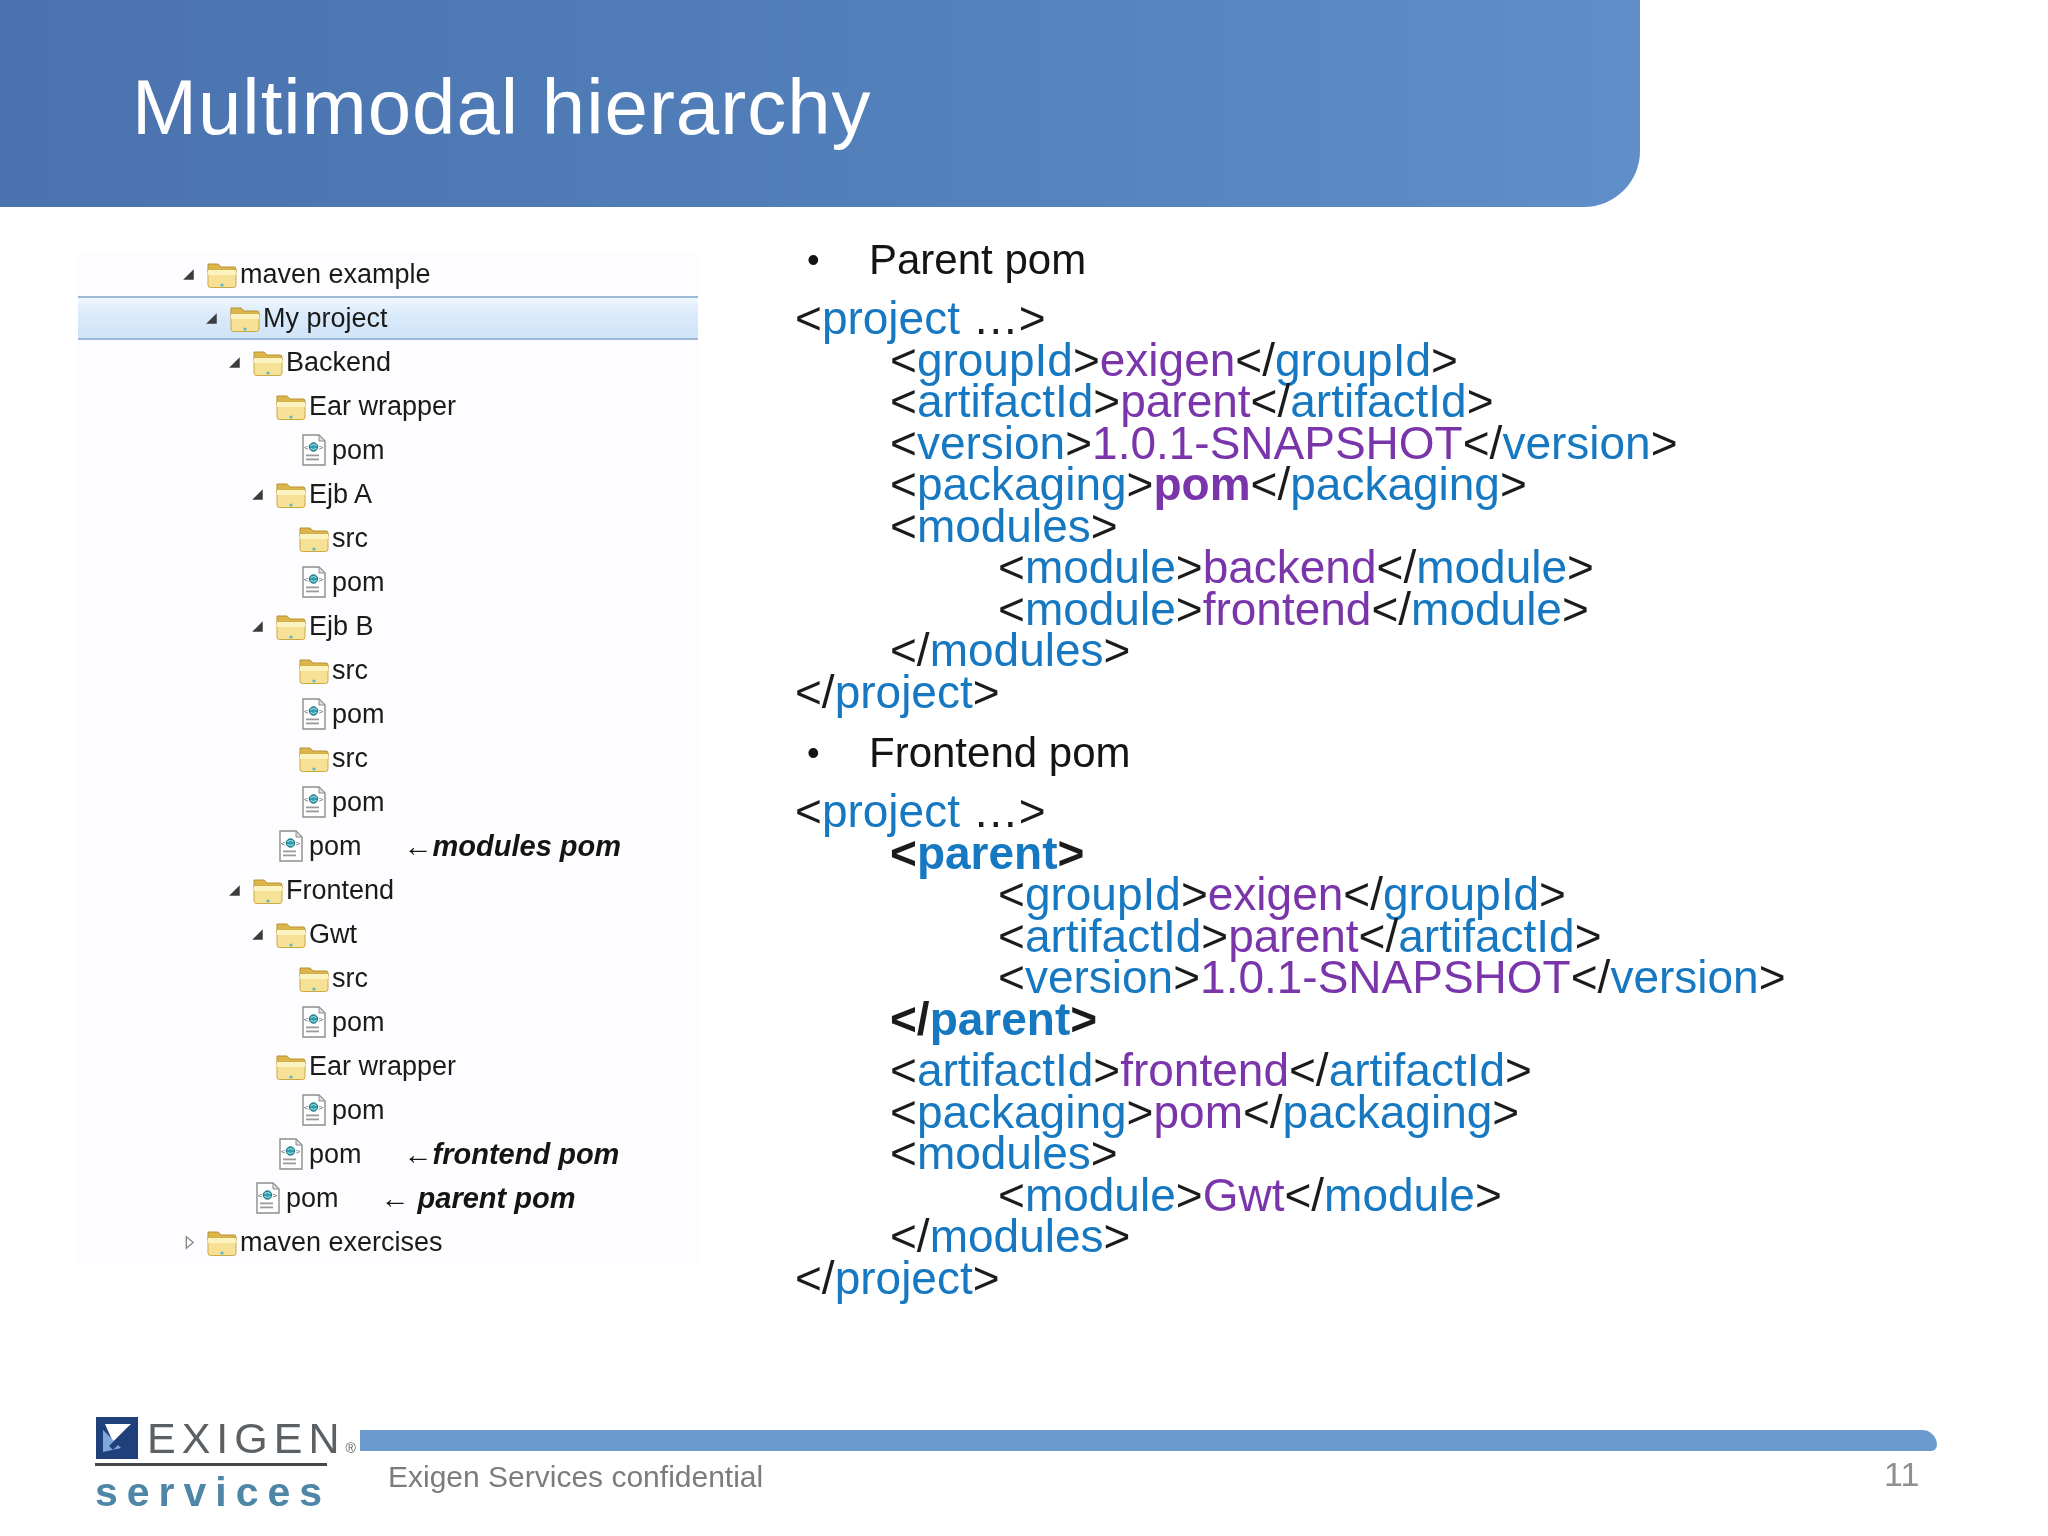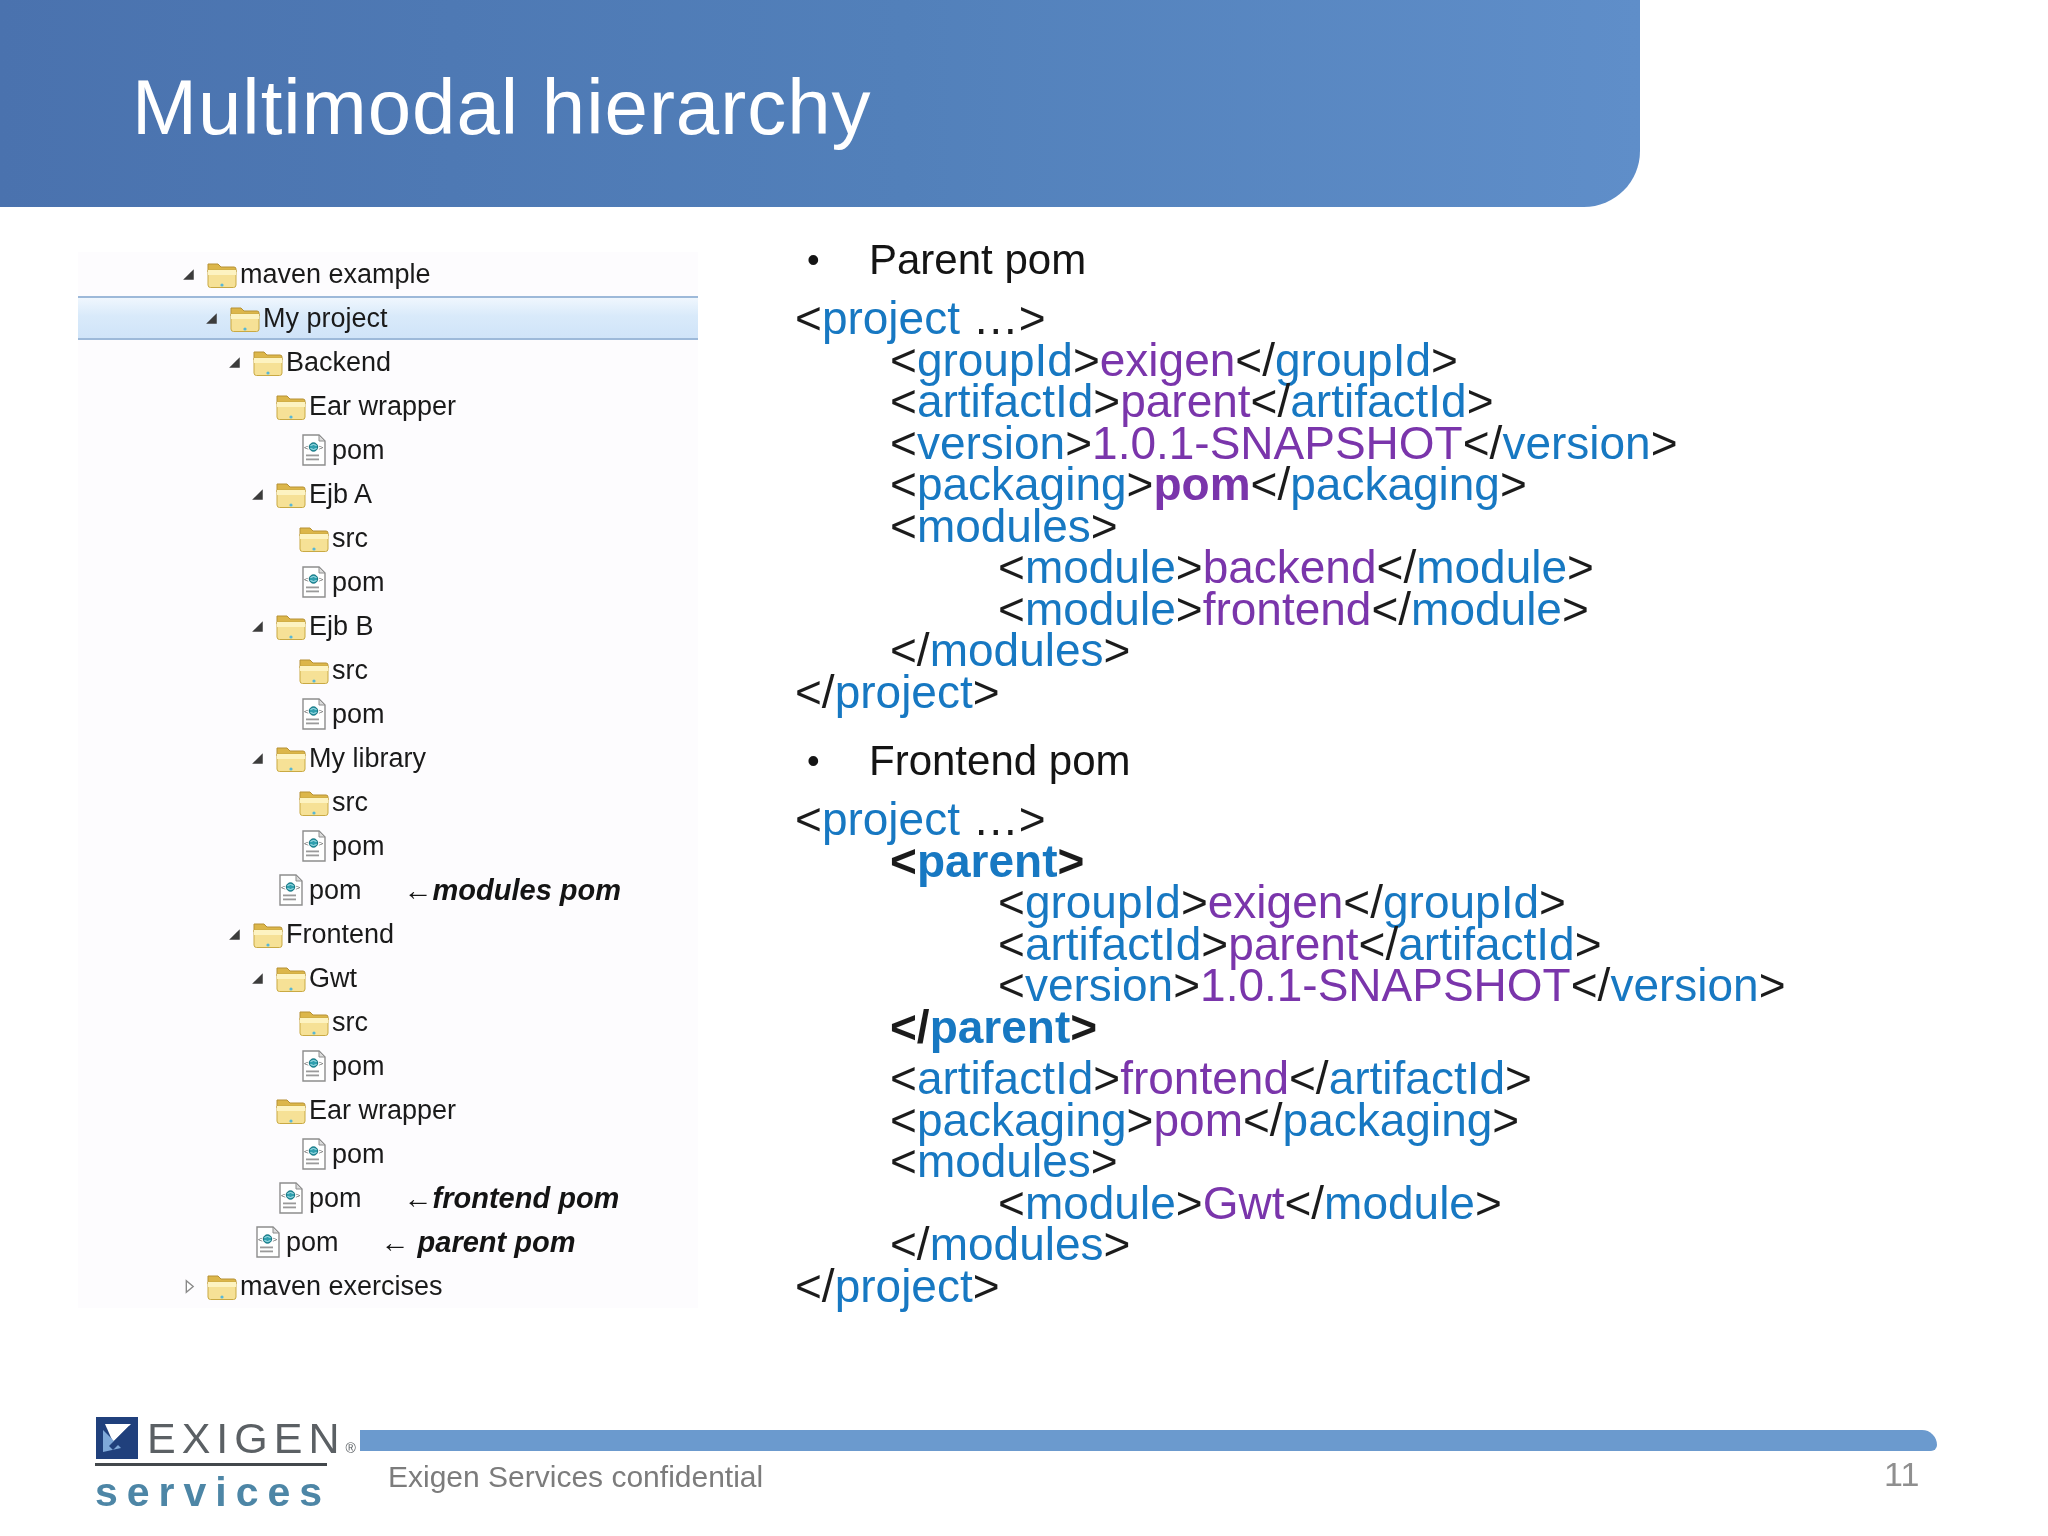--- a/index.html
+++ b/index.html
@@ -27,21 +27,21 @@
   .ticon svg{display:block;}
   .tlabel{white-space:pre;}
   .tannot{margin-left:42px;font-style:italic;font-weight:600;font-size:29px;color:#141414;white-space:pre;}
 
   
   .code-col{position:absolute;left:795px;top:236px;width:1150px;}
   .code-head{font-size:42px;line-height:48px;color:#141414;margin:0 0 14px 0;}
   .code-head .bullet{display:inline-block;width:62px;padding-left:12px;font-size:36px;vertical-align:top;}
   .cline{font-size:46px;line-height:41.5px;white-space:pre;}
   .cline.gap{margin-top:10px;}
-  .code-head.second{margin-top:24px;}
+  .code-head.second{margin-top:16px;}
   .c-p{color:#1b1b1b;}
   .c-t{color:#1778c2;}
   .c-v{color:#7a35ab;}
   .bold{font-weight:bold;}
 
   
   .logo{position:absolute;left:95px;top:1414px;width:232px;}
   .logo-row1{display:flex;align-items:center;height:48px;}
   .logo-square{width:44px;height:44px;flex:0 0 44px;}
   .logo-ex{font-size:43px;color:#5b6064;letter-spacing:6px;margin-left:8px;font-weight:500;}
@@ -262,39 +262,20 @@
         <path d="M19 1 l6 6 h-6 Z" fill="#dcdcdc" stroke="#8d8d8d" stroke-width="1"></path>
         <text x="4" y="16" font-size="8" fill="#555555" font-family="Liberation Sans, sans-serif">&lt;</text>
         <circle cx="13.5" cy="13" r="4.2" fill="#2f9fae" stroke="#13707c" stroke-width="1"></circle>
         <path d="M10.5 11.5 q3 -2 6 0 M10.5 14.5 q3 2 6 0" stroke="#bfeaf0" stroke-width="0.9" fill="none"></path>
         <text x="18.6" y="16" font-size="8" fill="#555555" font-family="Liberation Sans, sans-serif">&gt;</text>
         <rect x="6" y="20.5" width="13" height="1.8" fill="#9a9a9a"></rect>
         <rect x="6" y="24.5" width="13" height="1.8" fill="#9a9a9a"></rect>
       </svg>
     </span>
     <span class="tlabel">pom</span>
-
-  </div>
-    <div class="trow exp-expanded" style="padding-left: 169px;">
-    <span class="exp">
-      <svg class="open" viewBox="0 0 16 16">
-          <polygon points="12,3 12,13 2,13" fill="#3c3c3c"></polygon>
-        </svg>
-
-    </span>
-    <span class="ticon folder">
-      <svg width="34" height="30" viewBox="0 0 34 30">
-        <path d="M3 5 h10 l3 3 h13 a2 2 0 0 1 2 2 v3 H3 Z" fill="#dcb64a" stroke="#b69135" stroke-width="1"></path>
-        <path d="M3 11 h28 v15 a2.5 2.5 0 0 1 -2.5 2.5 h-23 A2.5 2.5 0 0 1 3 26 Z" fill="#f6e196" stroke="#c9a943" stroke-width="1"></path>
-        <path d="M3 11 h28 v5 h-28 z" fill="#fdf3c1"></path>
-        <circle cx="17" cy="26" r="1.6" fill="#58b7d6"></circle>
-      </svg>
-    </span>
-
-    <span class="tlabel">My library</span>
 
   </div>
     <div class="trow exp-none" style="padding-left: 192px;">
     <span class="exp">
       
       
     </span>
     <span class="ticon folder">
       <svg width="34" height="30" viewBox="0 0 34 30">
         <path d="M3 5 h10 l3 3 h13 a2 2 0 0 1 2 2 v3 H3 Z" fill="#dcb64a" stroke="#b69135" stroke-width="1"></path>

